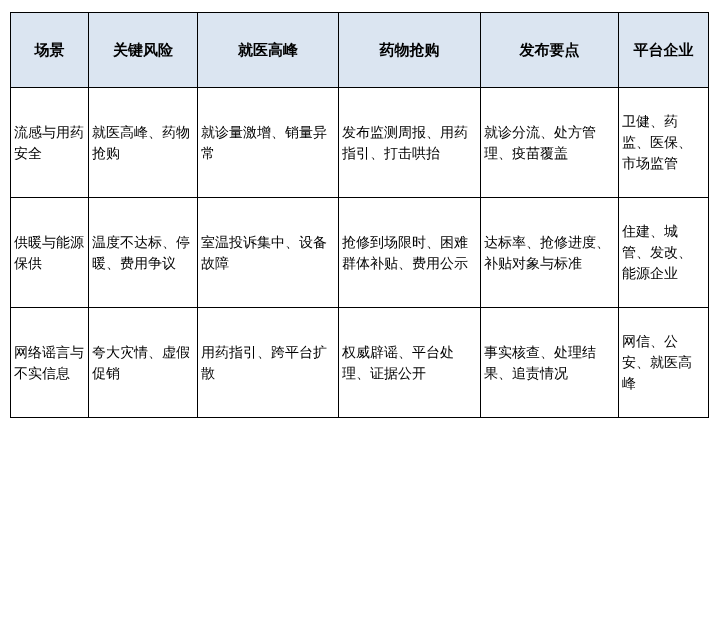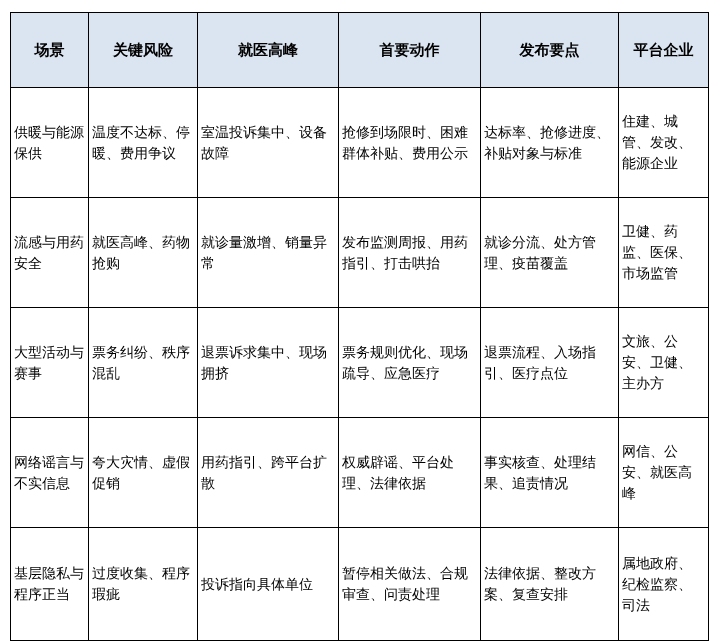--- a/index.html
+++ b/index.html
@@ -59,61 +59,45 @@
       <col style="width:141px">
       <col style="width:142px">
       <col style="width:138px">
       <col style="width:90px">
     </colgroup>
     <thead>
       <tr>
         <th>场景</th>
         <th>关键风险</th>
         <th>就医高峰</th>
-        <th>首要动作</th>
+        <th>药物抢购</th>
         <th>发布要点</th>
         <th>平台企业</th>
       </tr>
     </thead>
     <tbody>
+      <tr>
+        <td>流感与用药安全</td>
+        <td>就医高峰、药物抢购</td>
+        <td>就诊量激增、销量异常</td>
+        <td>发布监测周报、用药指引、打击哄抬</td>
+        <td>就诊分流、处方管理、疫苗覆盖</td>
+        <td>卫健、药监、医保、市场监管</td>
+      </tr>
       <tr>
         <td>供暖与能源保供</td>
         <td>温度不达标、停暖、费用争议</td>
         <td>室温投诉集中、设备故障</td>
         <td>抢修到场限时、困难群体补贴、费用公示</td>
         <td>达标率、抢修进度、补贴对象与标准</td>
         <td>住建、城管、发改、能源企业</td>
       </tr>
       <tr>
-        <td>流感与用药安全</td>
-        <td>就医高峰、药物抢购</td>
-        <td>就诊量激增、销量异常</td>
-        <td>发布监测周报、用药指引、打击哄抬</td>
-        <td>就诊分流、处方管理、疫苗覆盖</td>
-        <td>卫健、药监、医保、市场监管</td>
-      </tr>
-      <tr>
-        <td>大型活动与赛事</td>
-        <td>票务纠纷、秩序混乱</td>
-        <td>退票诉求集中、现场拥挤</td>
-        <td>票务规则优化、现场疏导、应急医疗</td>
-        <td>退票流程、入场指引、医疗点位</td>
-        <td>文旅、公安、卫健、主办方</td>
-      </tr>
-      <tr>
         <td>网络谣言与不实信息</td>
         <td>夸大灾情、虚假促销</td>
         <td>用药指引、跨平台扩散</td>
-        <td>权威辟谣、平台处理、法律依据</td>
+        <td>权威辟谣、平台处理、证据公开</td>
         <td>事实核查、处理结果、追责情况</td>
         <td>网信、公安、就医高峰</td>
-      </tr>
-      <tr class="row-last">
-        <td>基层隐私与程序正当</td>
-        <td>过度收集、程序瑕疵</td>
-        <td>投诉指向具体单位</td>
-        <td>暂停相关做法、合规审查、问责处理</td>
-        <td>法律依据、整改方案、复查安排</td>
-        <td>属地政府、纪检监察、司法</td>
       </tr>
     </tbody>
   </table>
 </div>
 
 </body></html>

